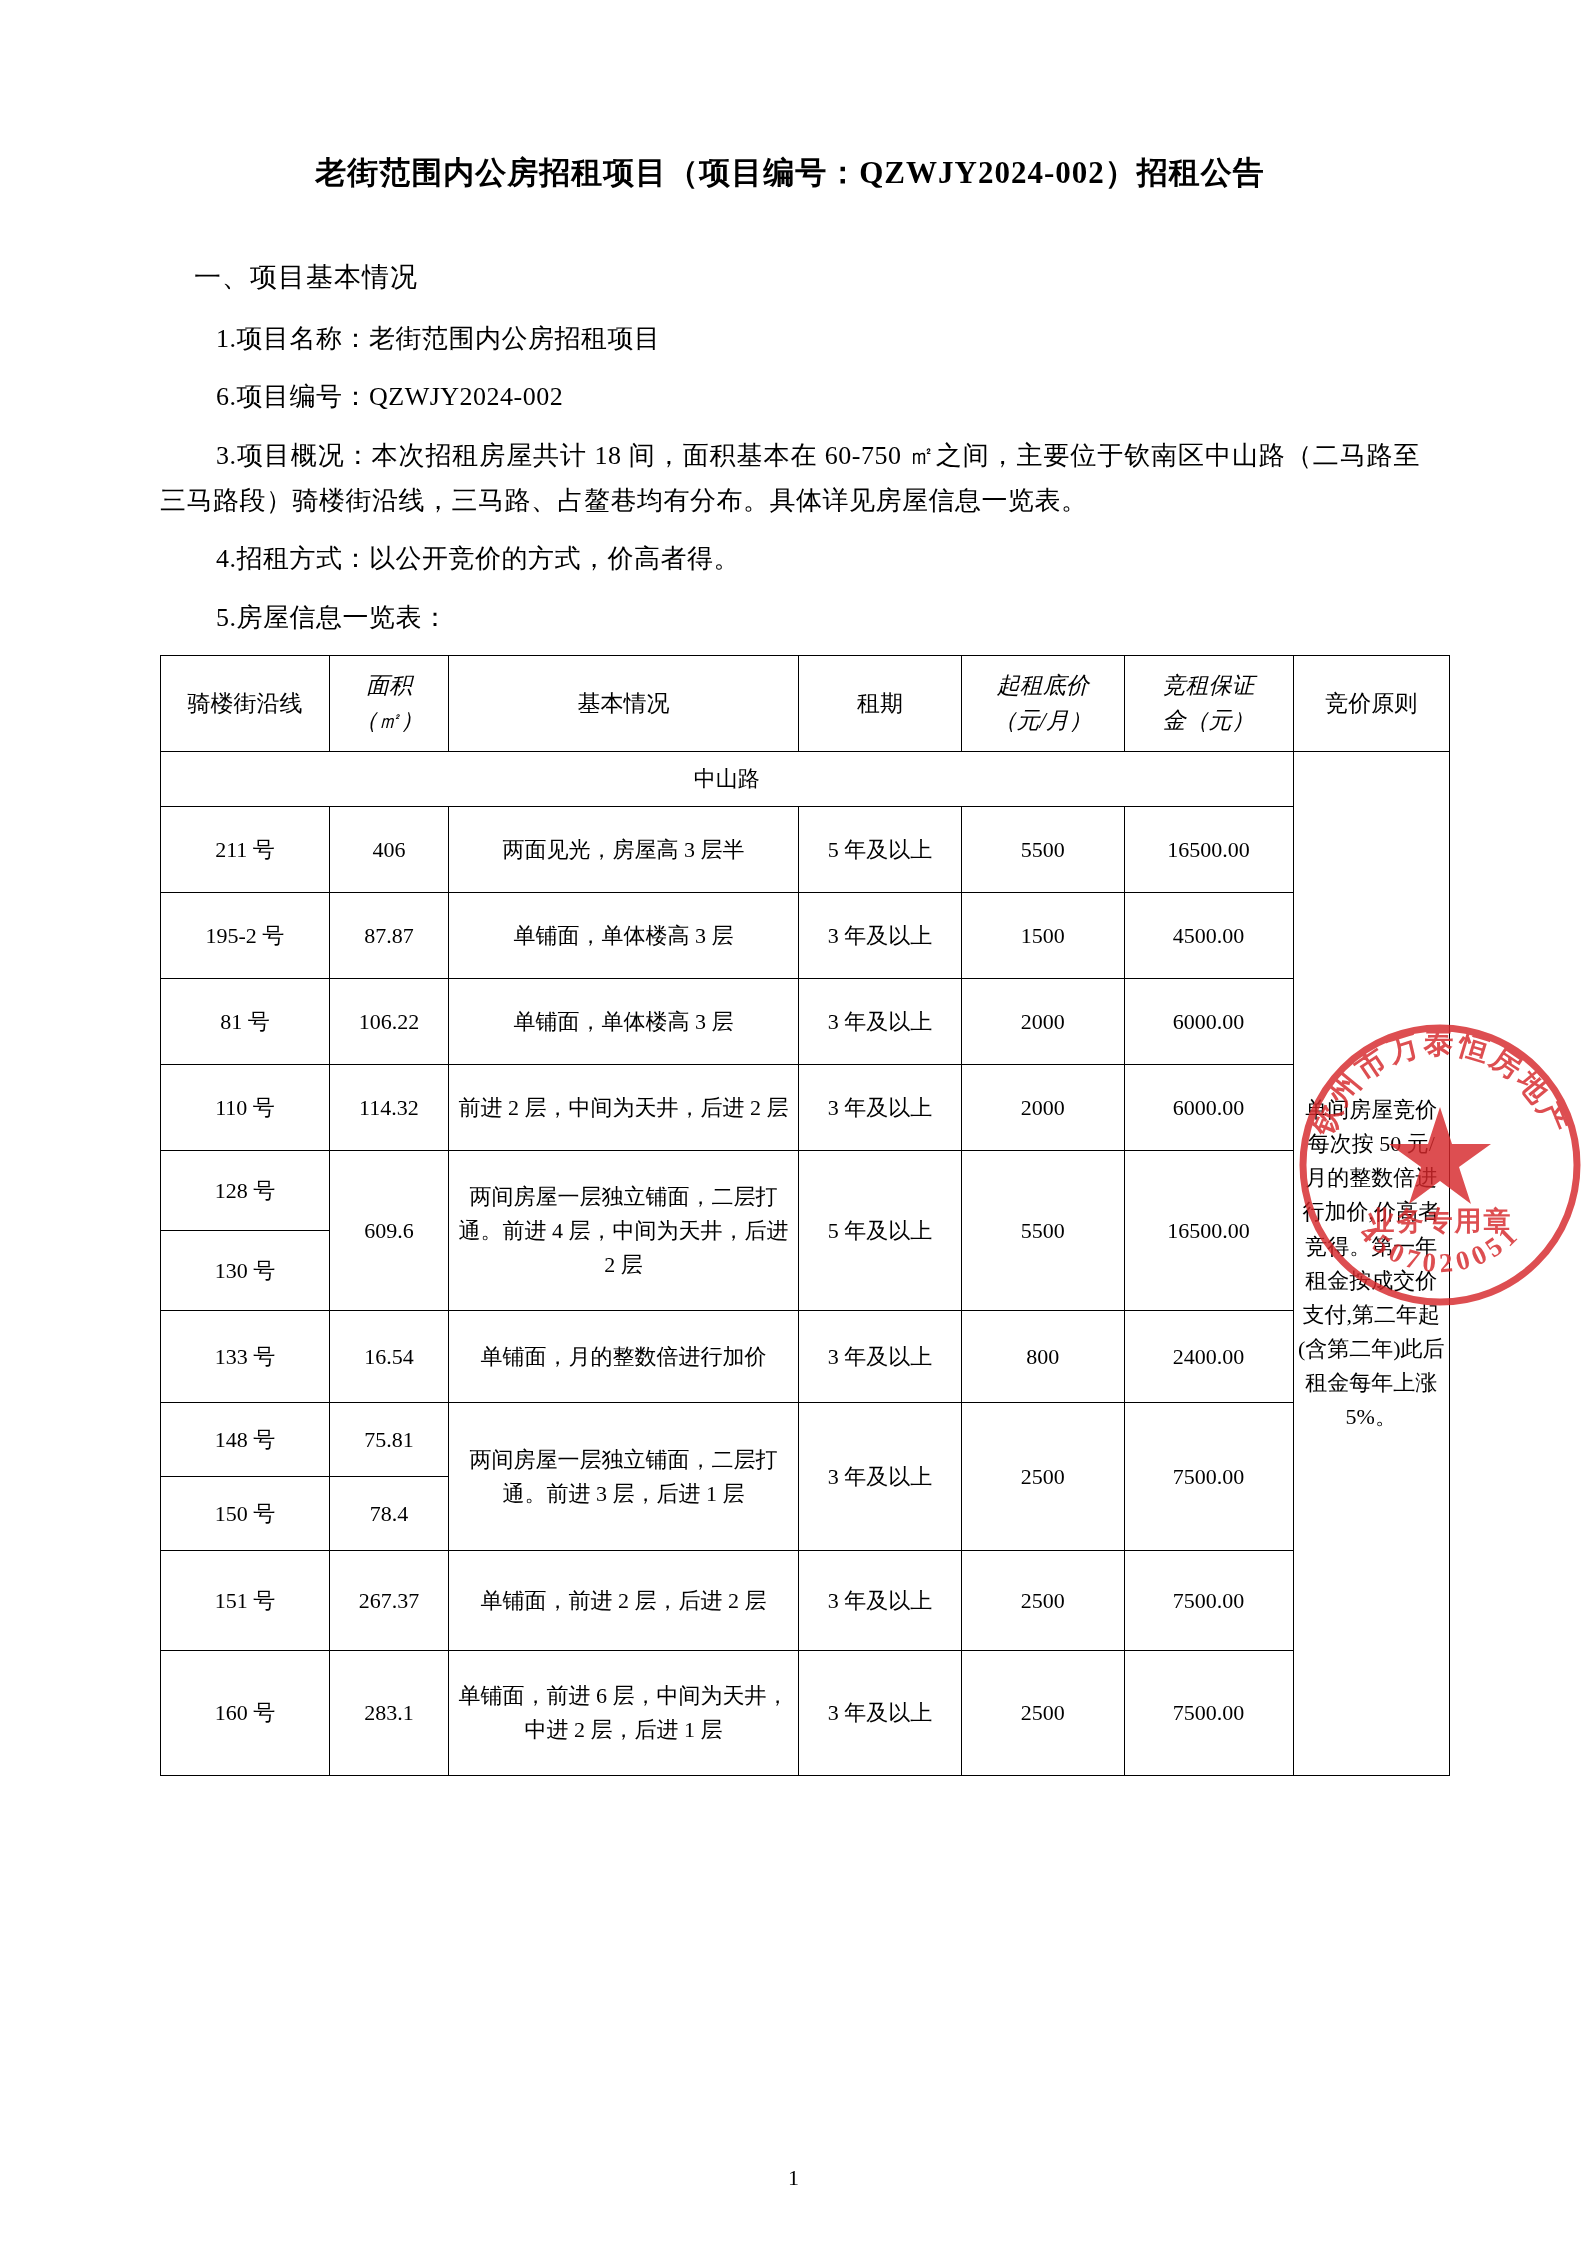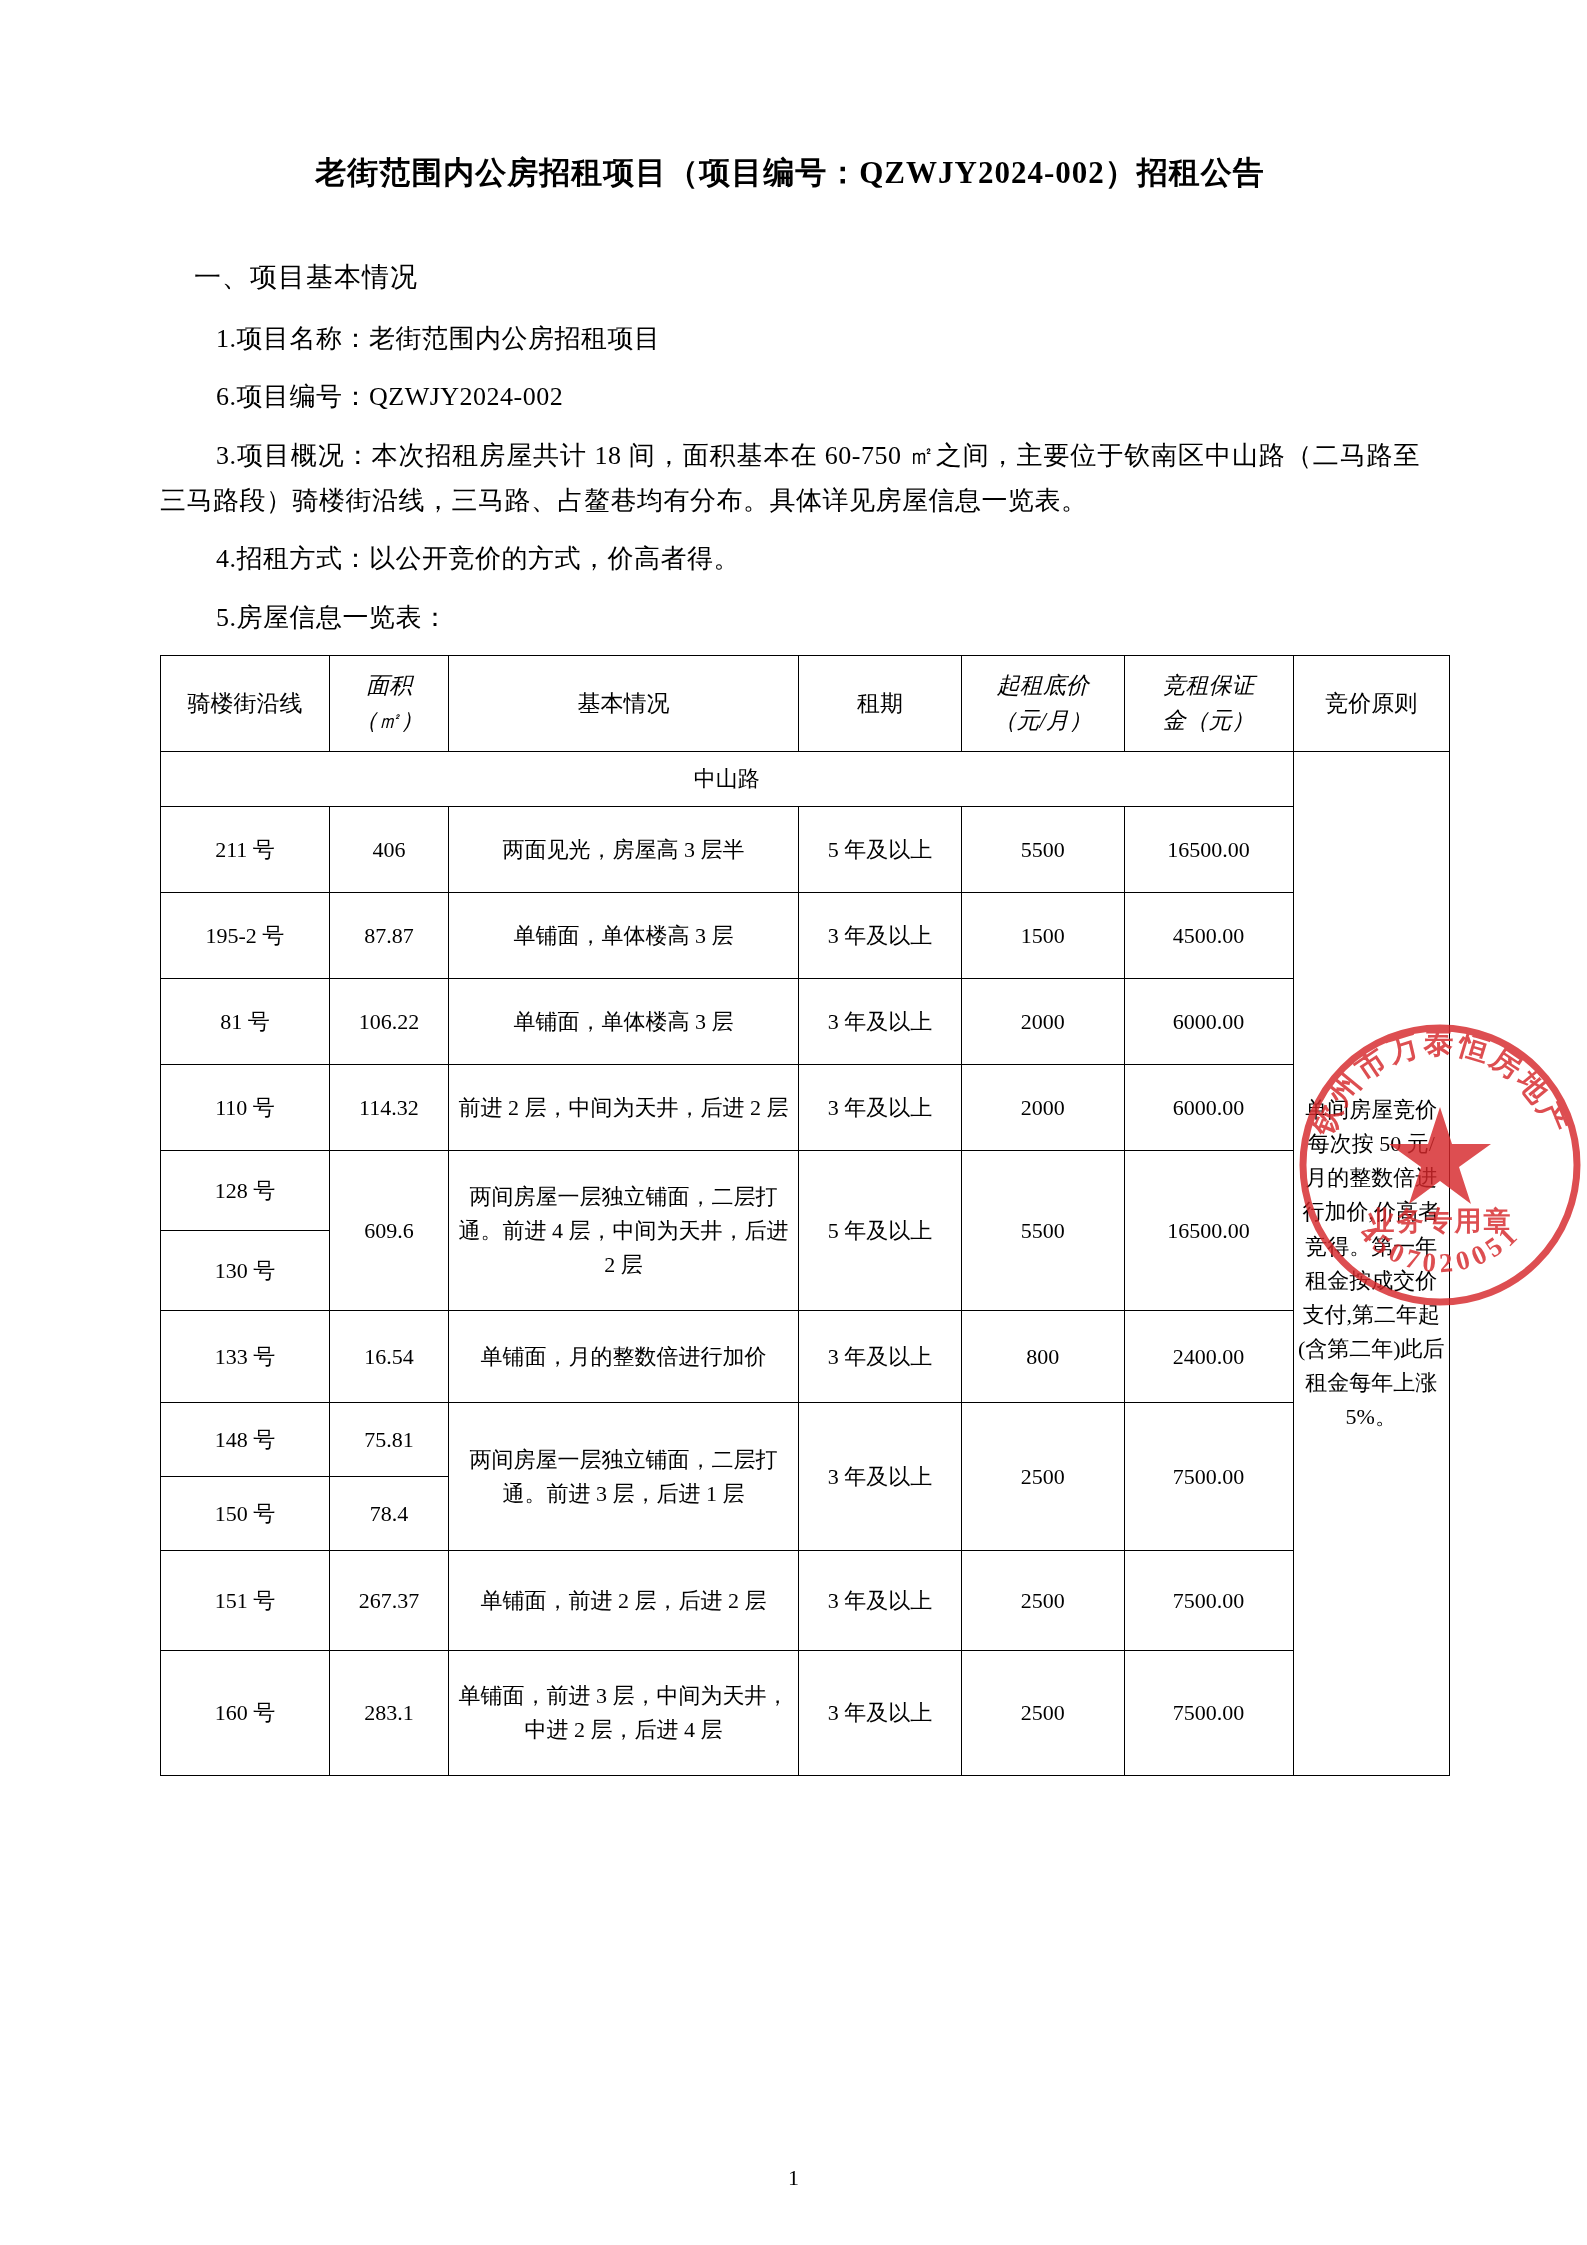--- a/index.html
+++ b/index.html
@@ -236,21 +236,21 @@
           <td>267.37</td>
           <td>单铺面，前进 2 层，后进 2 层</td>
           <td>3 年及以上</td>
           <td>2500</td>
           <td>7500.00</td>
         </tr>
 
         <tr style="height:125px">
           <td>160 号</td>
           <td>283.1</td>
-          <td>单铺面，前进 3 层，中间为天井，中进 2 层，后进 4 层</td>
+          <td>单铺面，前进 6 层，中间为天井，中进 2 层，后进 1 层</td>
           <td>3 年及以上</td>
           <td>2500</td>
           <td>7500.00</td>
         </tr>
       </tbody>
     </table>
 
   </div>
 
   <div class="stamp">

